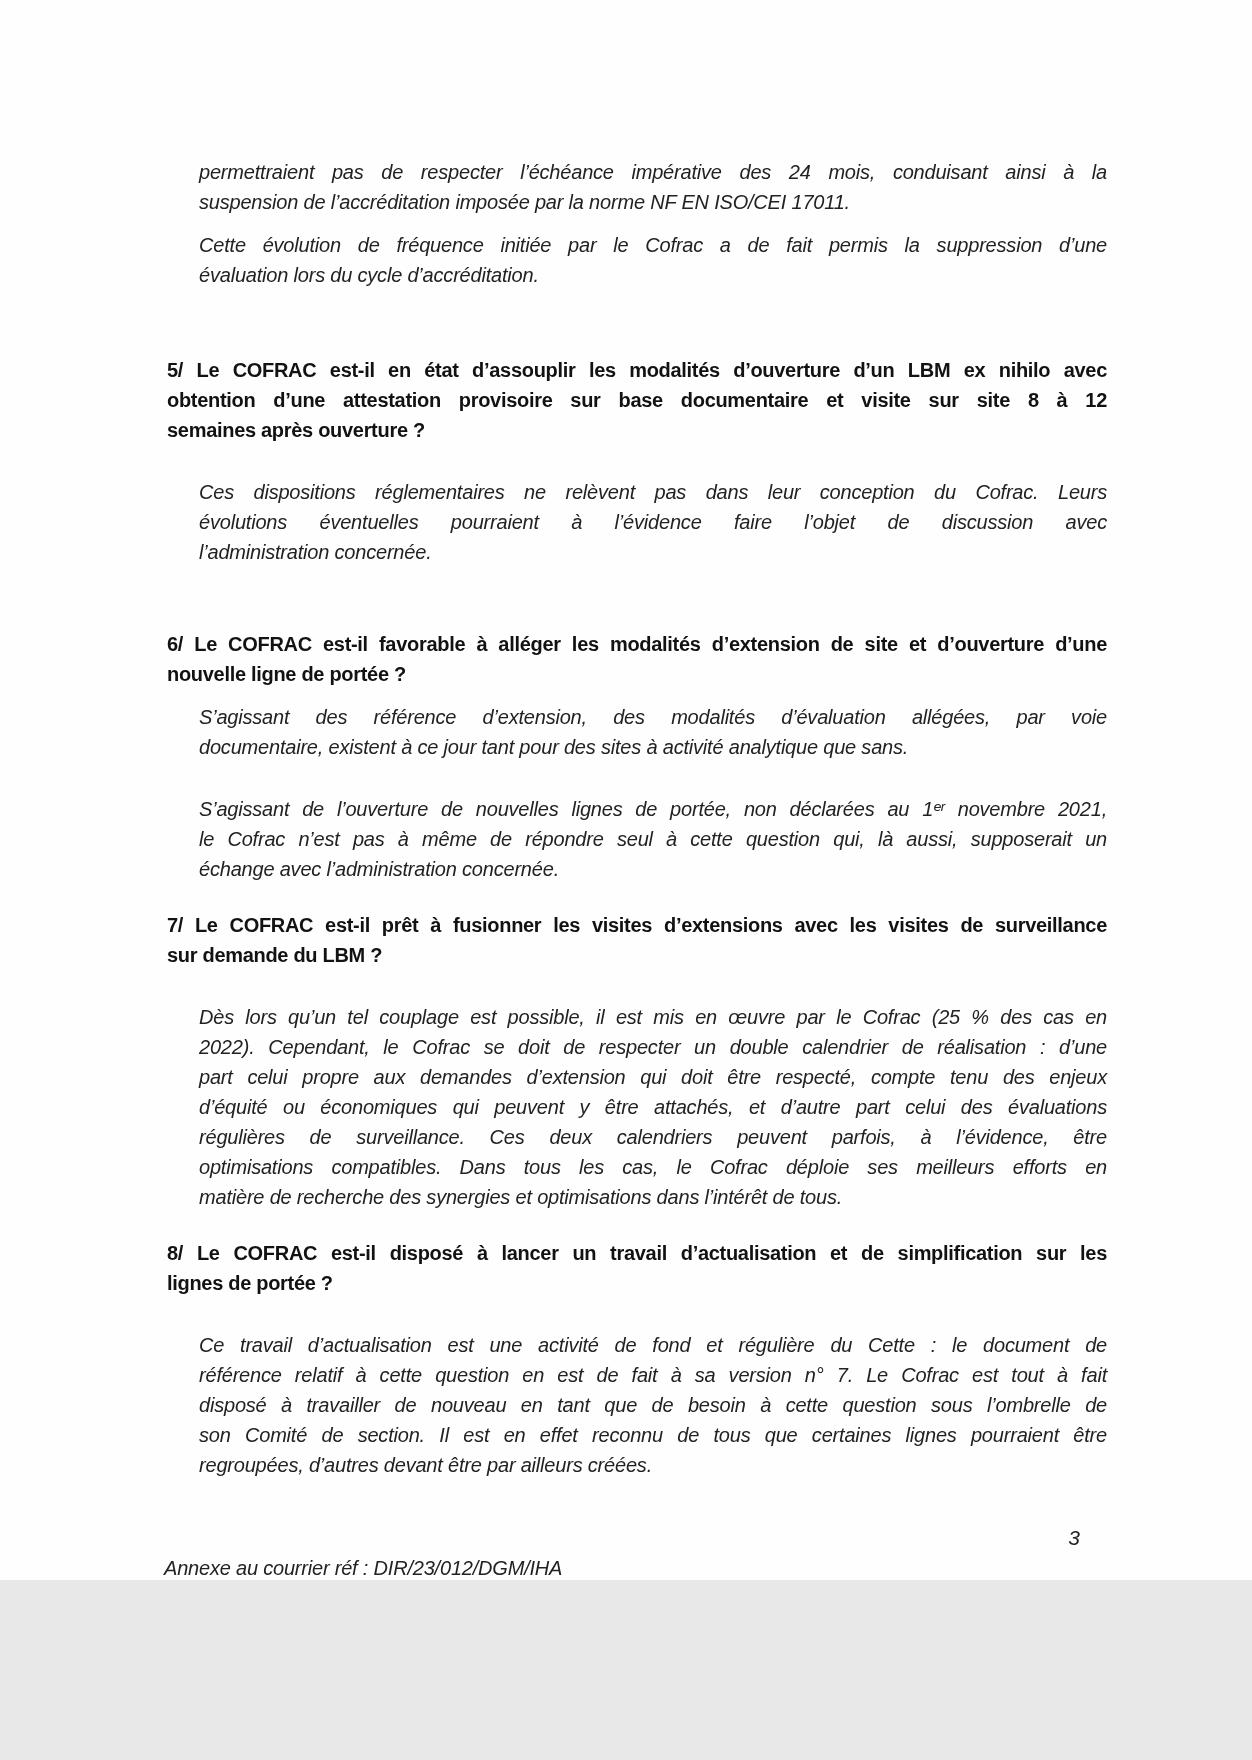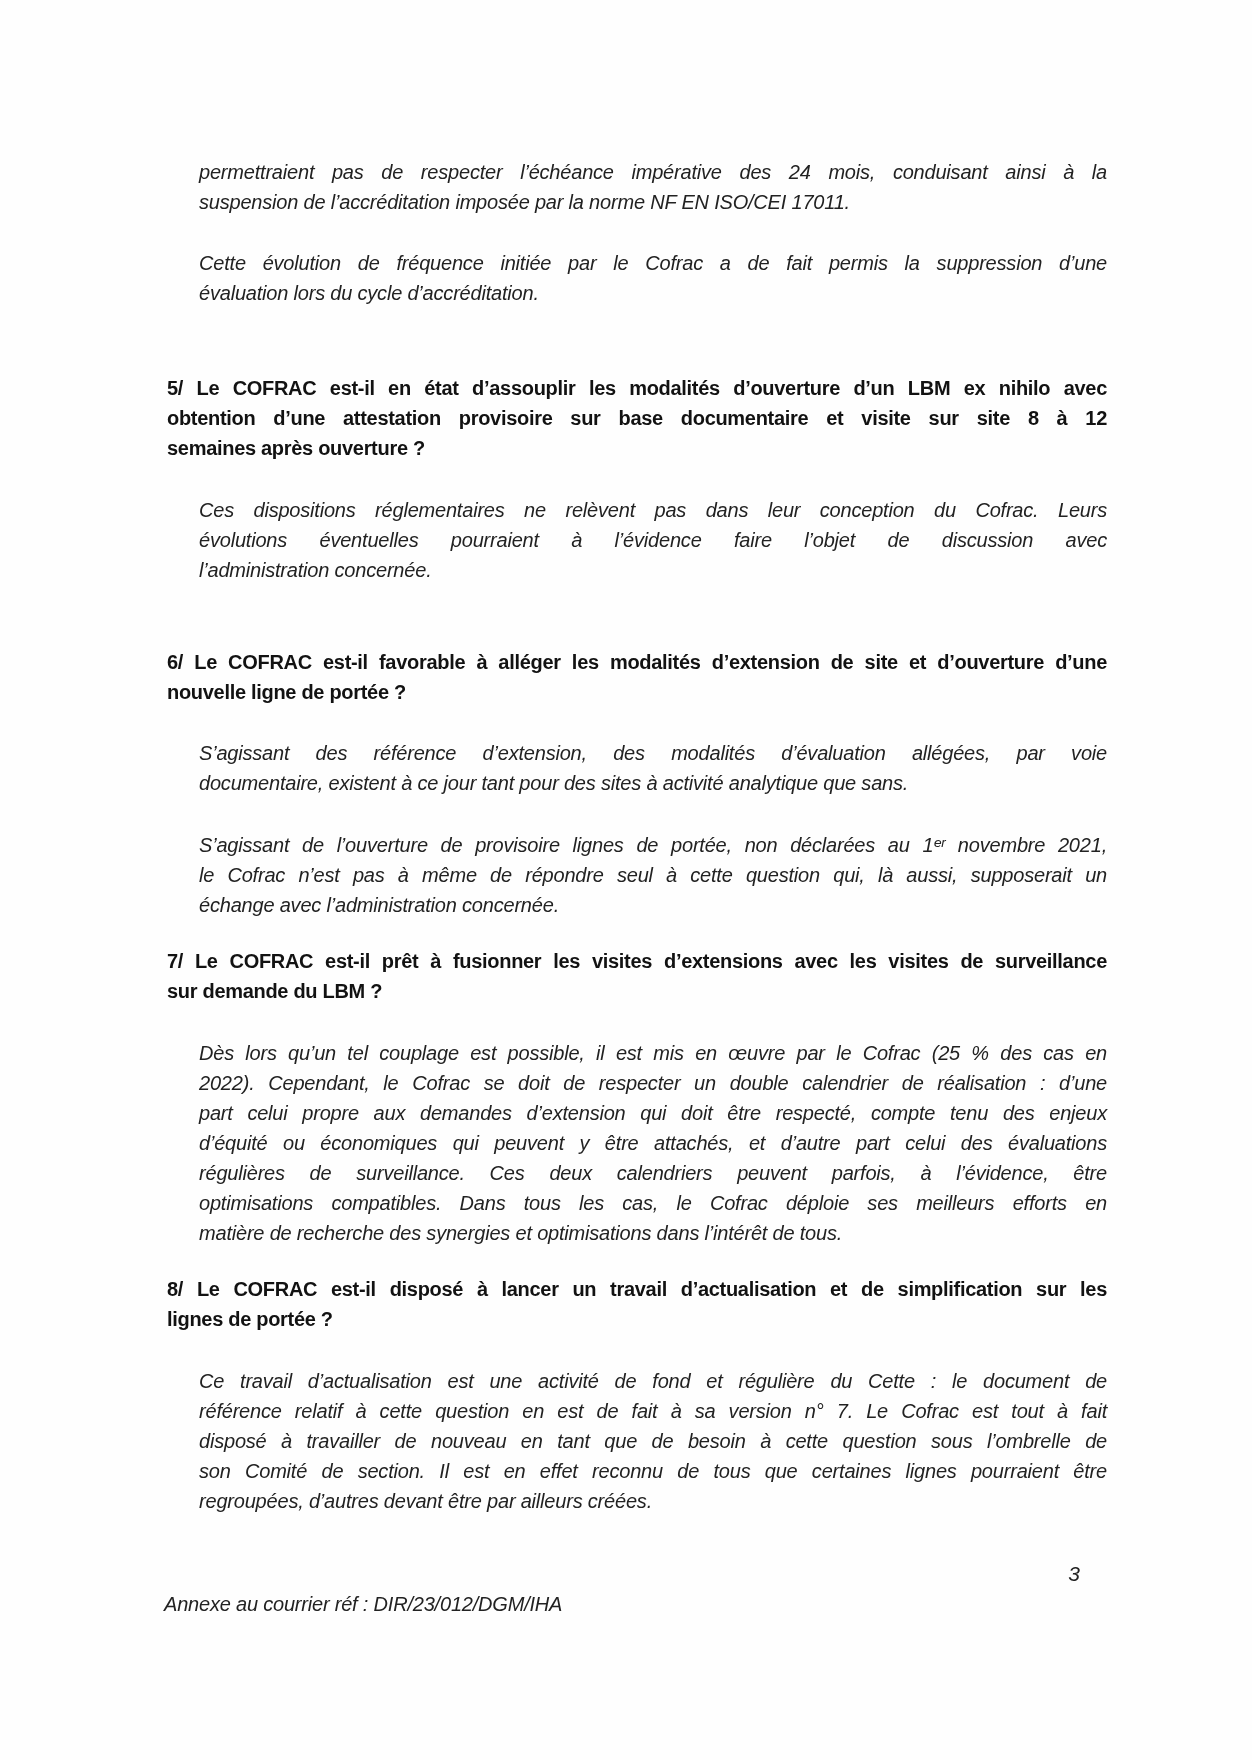--- a/index.html
+++ b/index.html
@@ -3,21 +3,21 @@
 <meta charset="utf-8">
 <style>
   html, body {
     margin: 0;
     padding: 0;
     background: #e8e8e8;
   }
   .page {
     position: relative;
     width: 1252px;
-    height: 1760px;
+    height: 1580px;
     margin: 0 auto;
     background: #fefefe;
     overflow: hidden;
     font-family: "Liberation Sans", "DejaVu Sans", sans-serif;
     color: #1e1e1e;
   }
   .content {
     position: absolute;
     left: 167px;
     top: 0;
@@ -39,21 +39,21 @@
     letter-spacing: -0.2px;
     color: #222222;
   }
   .question {
     font-weight: 700;
     font-size: 20px;
     letter-spacing: -0.3px;
     color: #121212;
   }
   
-  .m31 { margin-top: 31px; }
+  .m31 { margin-top: 13px; }
   .m32 { margin-top: 32px; }
   .m62 { margin-top: 62px; }
   .m63 { margin-top: 26px; }
   .m65 { margin-top: 65px; }
   .page-number {
     margin-top: 43px;
     padding-right: 27px;
     text-align: right;
     font-style: italic;
     font-size: 21px;
@@ -101,21 +101,21 @@
         <div class="line">6/ Le COFRAC est-il favorable à alléger les modalités d’extension de site et d’ouverture d’une</div>
         <div class="line last">nouvelle ligne de portée ?</div>
       </div>
 
     <div class="answer m31">
         <div class="line">S’agissant des référence d’extension, des modalités d’évaluation allégées, par voie</div>
         <div class="line last">documentaire, existent à ce jour tant pour des sites à activité analytique que sans.</div>
       </div>
 
     <div class="answer m32">
-        <div class="line">S’agissant de l’ouverture de provisoire lignes de portée, non déclarées au 1ᵉʳ novembre 2021,</div>
+        <div class="line">S’agissant de l’ouverture de nouvelles lignes de portée, non déclarées au 1ᵉʳ novembre 2021,</div>
         <div class="line">le Cofrac n’est pas à même de répondre seul à cette question qui, là aussi, supposerait un</div>
         <div class="line last">échange avec l’administration concernée.</div>
       </div>
 
     <div class="question m63">
         <div class="line">7/ Le COFRAC est-il prêt à fusionner les visites d’extensions avec les visites de surveillance</div>
         <div class="line last">sur demande du LBM ?</div>
       </div>
 
     <div class="answer m32">

